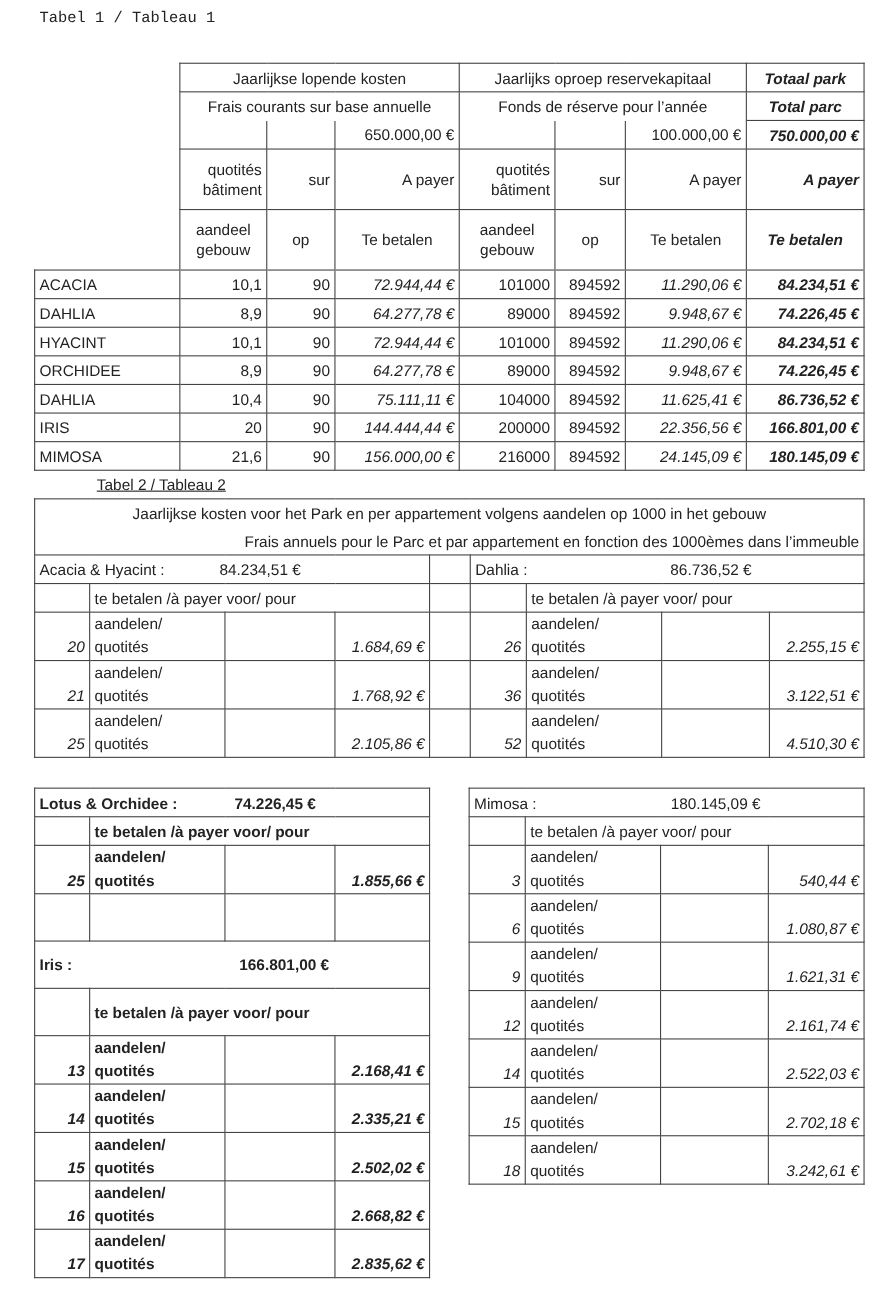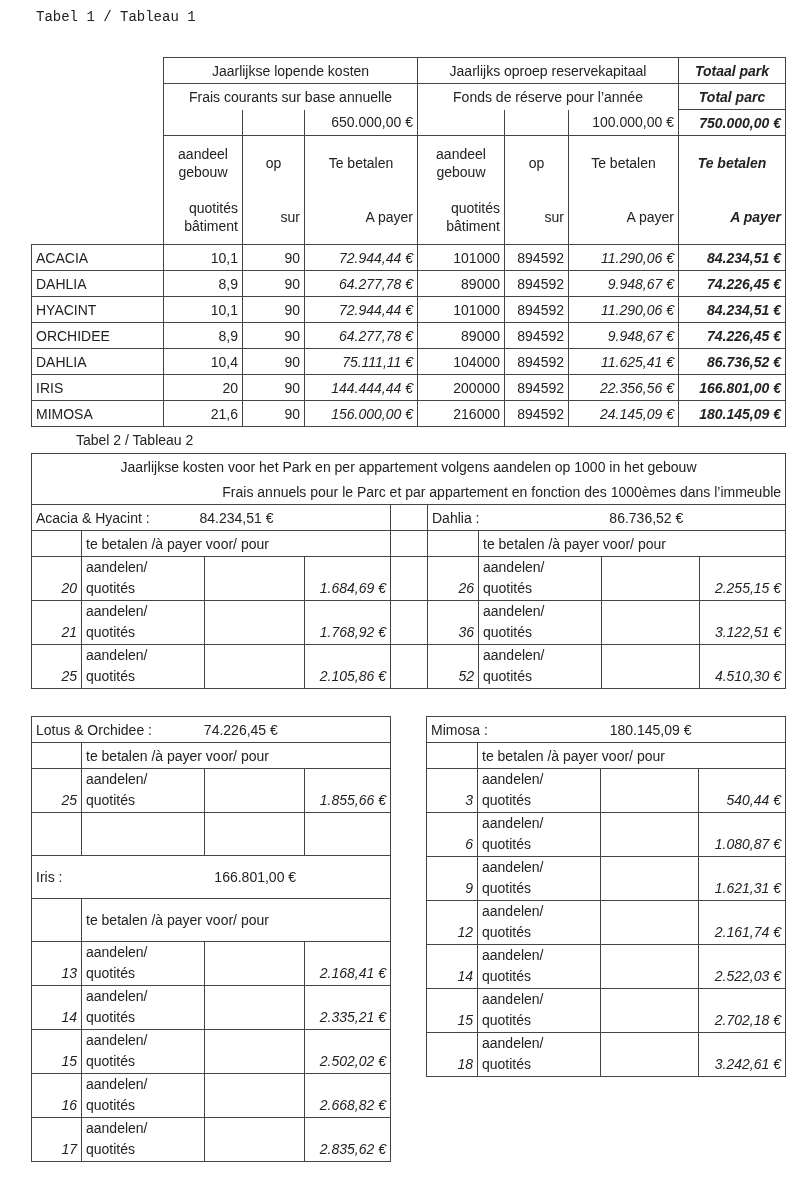--- a/index.html
+++ b/index.html
@@ -71,38 +71,38 @@
     <td class="nob-t"></td>
     <td class="nob-t"></td>
     <td class="r nob-t">650.000,00 €</td>
     <td class="nob-t"></td>
     <td class="nob-t"></td>
     <td class="r nob-t">100.000,00 €</td>
     <td class="r i b">750.000,00 €</td>
   </tr>
   <tr class="hdr2">
     <td class="none"></td>
+    <td class="c two nob-t">quotités bâtiment</td>
+    <td class="c nob-t">sur</td>
+    <td class="c nob-t">A payer</td>
+    <td class="c two nob-t">quotités bâtiment</td>
+    <td class="c nob-t">sur</td>
+    <td class="c nob-t">A payer</td>
+    <td class="c i b nob-t">A payer</td>
+  </tr>
+  <tr class="hdr2">
+    <td class="none"></td>
     <td class="c two nob-b">aandeel gebouw</td>
     <td class="c nob-b">op</td>
     <td class="c nob-b">Te betalen</td>
     <td class="c two nob-b">aandeel gebouw</td>
     <td class="c nob-b">op</td>
     <td class="c nob-b">Te betalen</td>
     <td class="c i b nob-b">Te betalen</td>
   </tr>
-  <tr class="hdr2">
-    <td class="none"></td>
-    <td class="c two nob-t">quotités bâtiment</td>
-    <td class="c nob-t">sur</td>
-    <td class="c nob-t">A payer</td>
-    <td class="c two nob-t">quotités bâtiment</td>
-    <td class="c nob-t">sur</td>
-    <td class="c nob-t">A payer</td>
-    <td class="c i b nob-t">A payer</td>
-  </tr>
   </tbody>
     <tbody id="t1-body">
       <tr>
     <td>ACACIA</td>
     <td class="r">10,1</td>
     <td class="r">90</td>
     <td class="r i">72.944,44 €</td>
     <td class="r">101000</td>
     <td class="r">894592</td>
     <td class="r i">11.290,06 €</td>
@@ -164,21 +164,21 @@
     <td class="r">90</td>
     <td class="r i">156.000,00 €</td>
     <td class="r">216000</td>
     <td class="r">894592</td>
     <td class="r i">24.145,09 €</td>
     <td class="r i b">180.145,09 €</td>
   </tr>
     </tbody>
 </table>
 
-<div class="caption" style="left:76px; top:432px;">Tabel 2 / Tableau 2</div>
+<div class="caption" style="left:88px; top:432px;text-decoration:underline;">Tabel 2 / Tableau 2</div>
 
 <table id="t2">
   <colgroup>
     <col style="width:50px">
       <col style="width:123px">
       <col style="width:100px">
       <col style="width:86px">
     <col style="width:37px">
     <col style="width:51px">
       <col style="width:123px">
@@ -259,21 +259,21 @@
         <td>
           <div>aandelen/</div>
           <div>quotités</div>
         </td>
         <td></td>
         <td class="r i">4.510,30 €</td>
       </tr>
     </tbody>
 </table>
 
-<div class="box" style="left:31px; top:716px; width:359px;">
+<div class="box" style="left:31px; top:716px; width:359px;font-weight:bold;">
   <table>
     <colgroup>
         <col style="width:50px">
         <col style="width:123px">
         <col style="width:100px">
         <col style="width:86px">
       </colgroup>
     <tbody>
         <tr>
       <td colspan="4" class="lbl">

